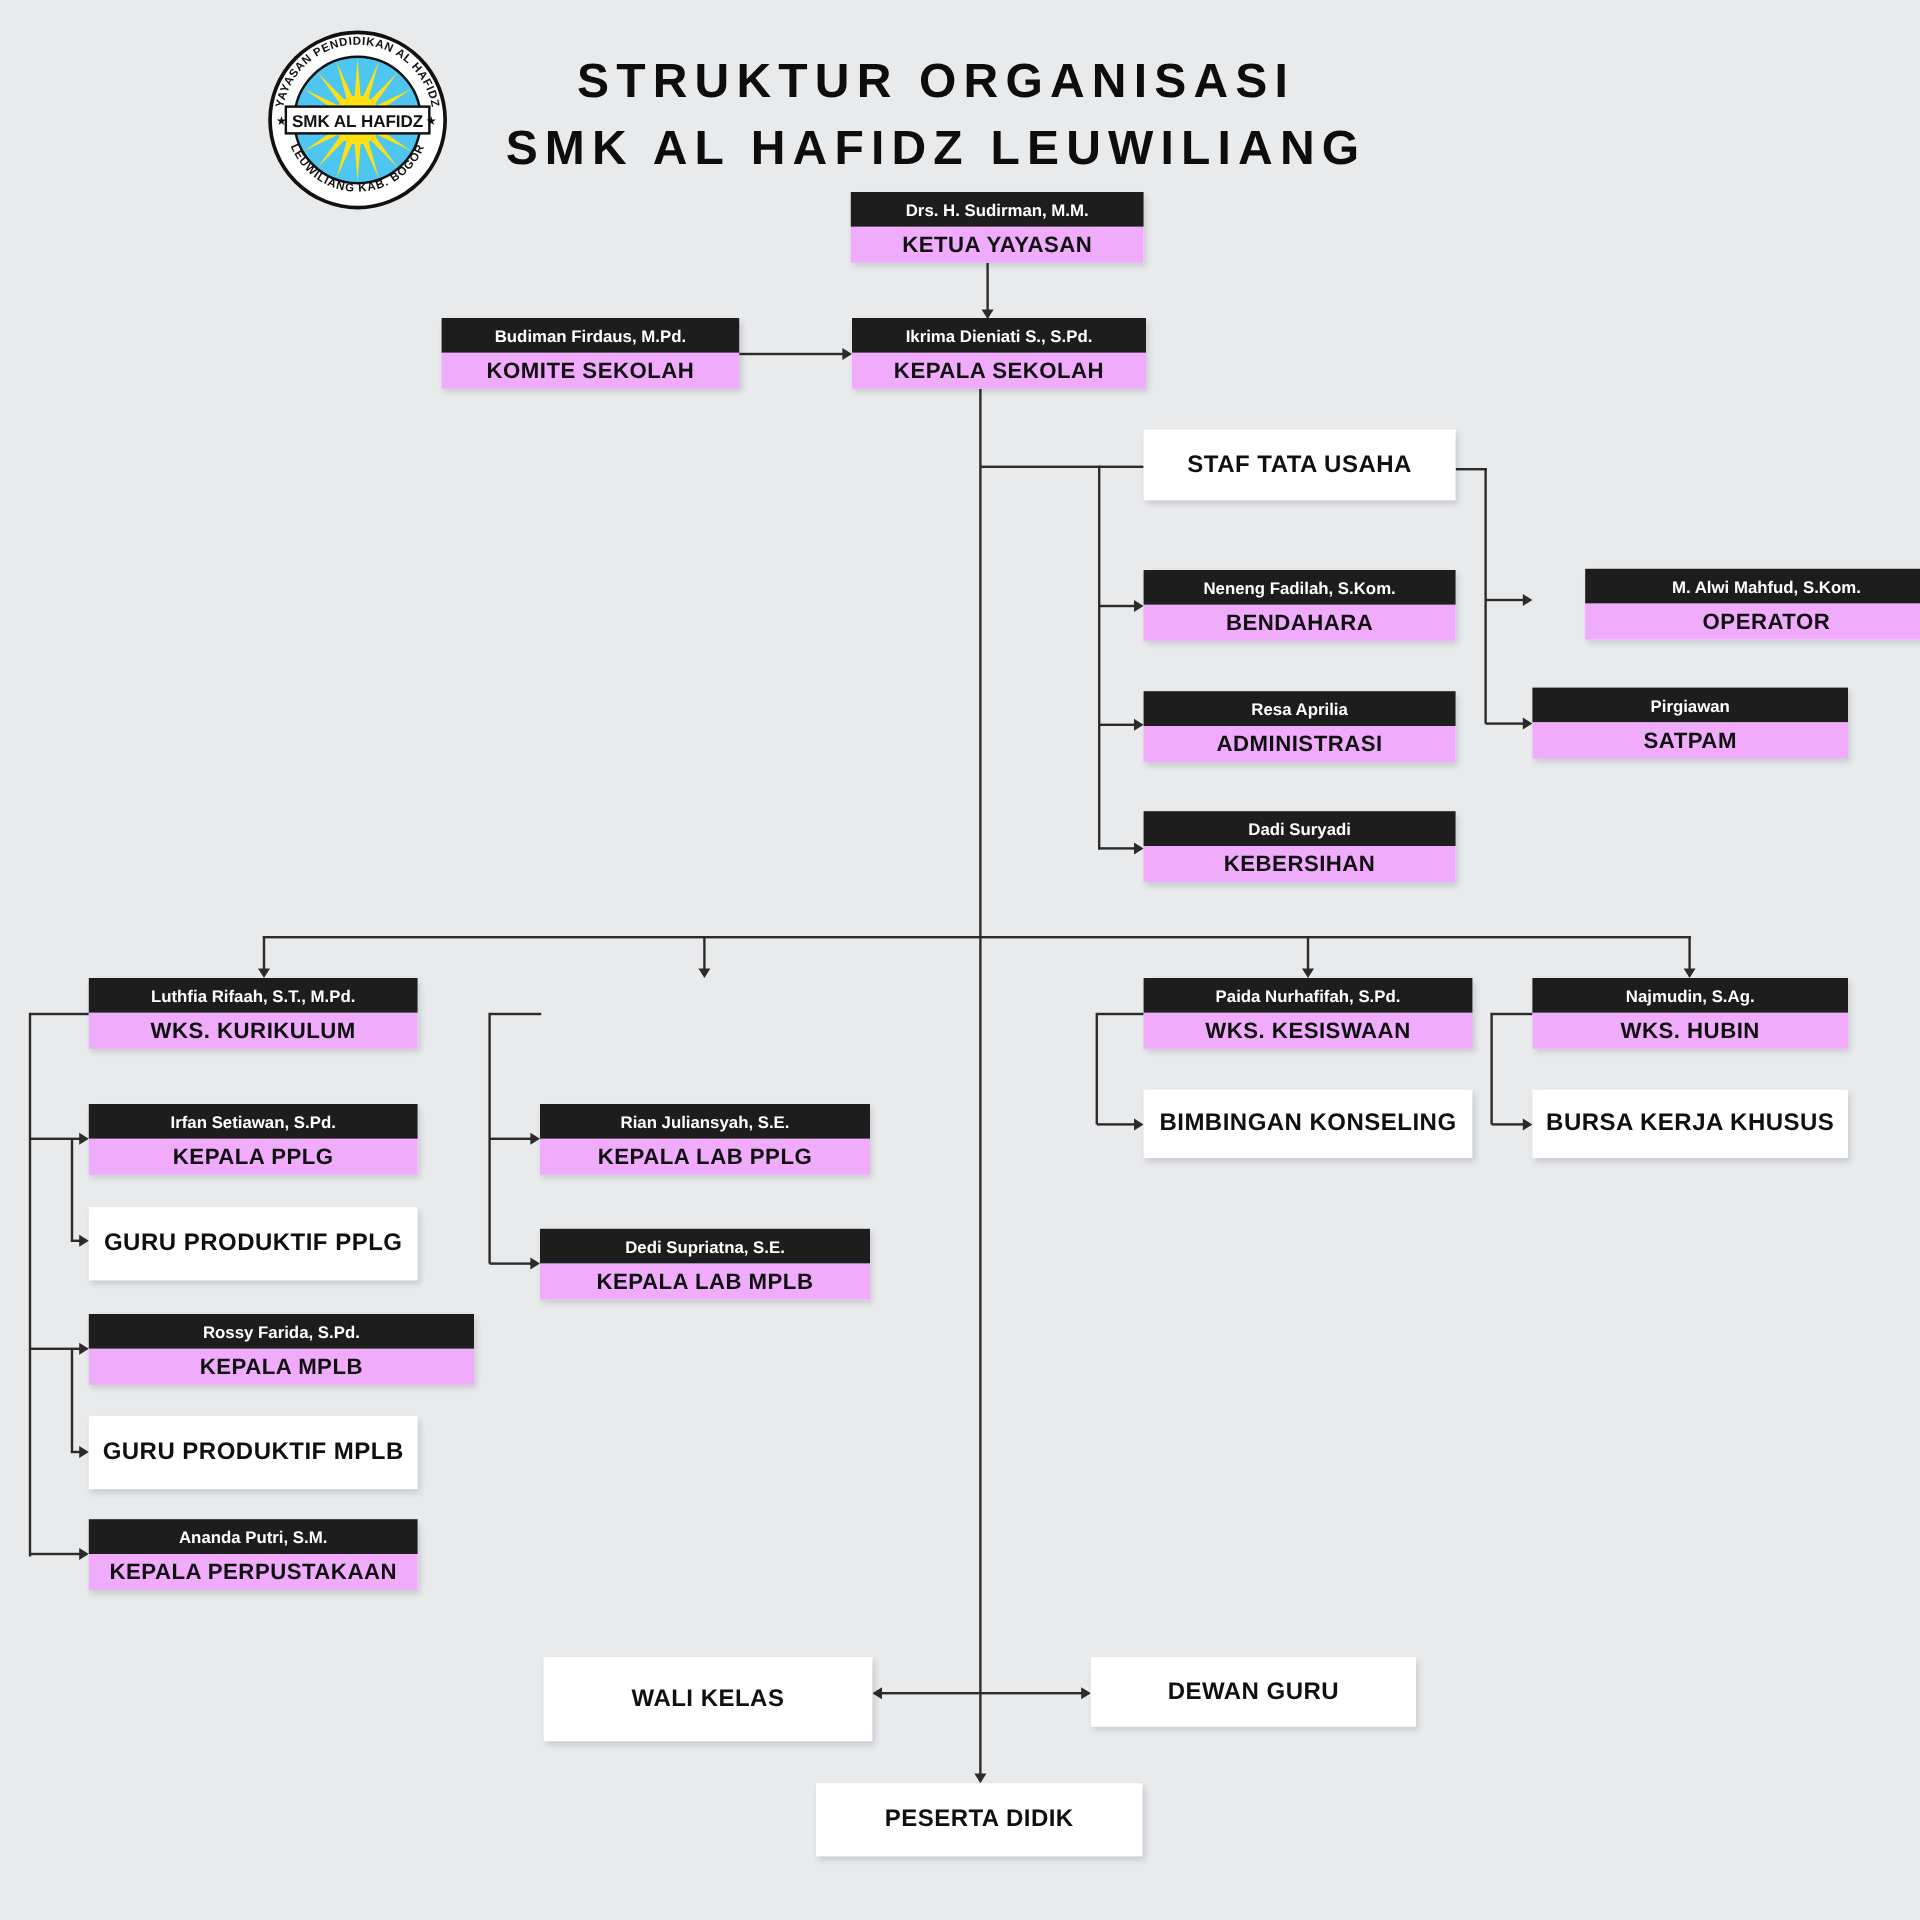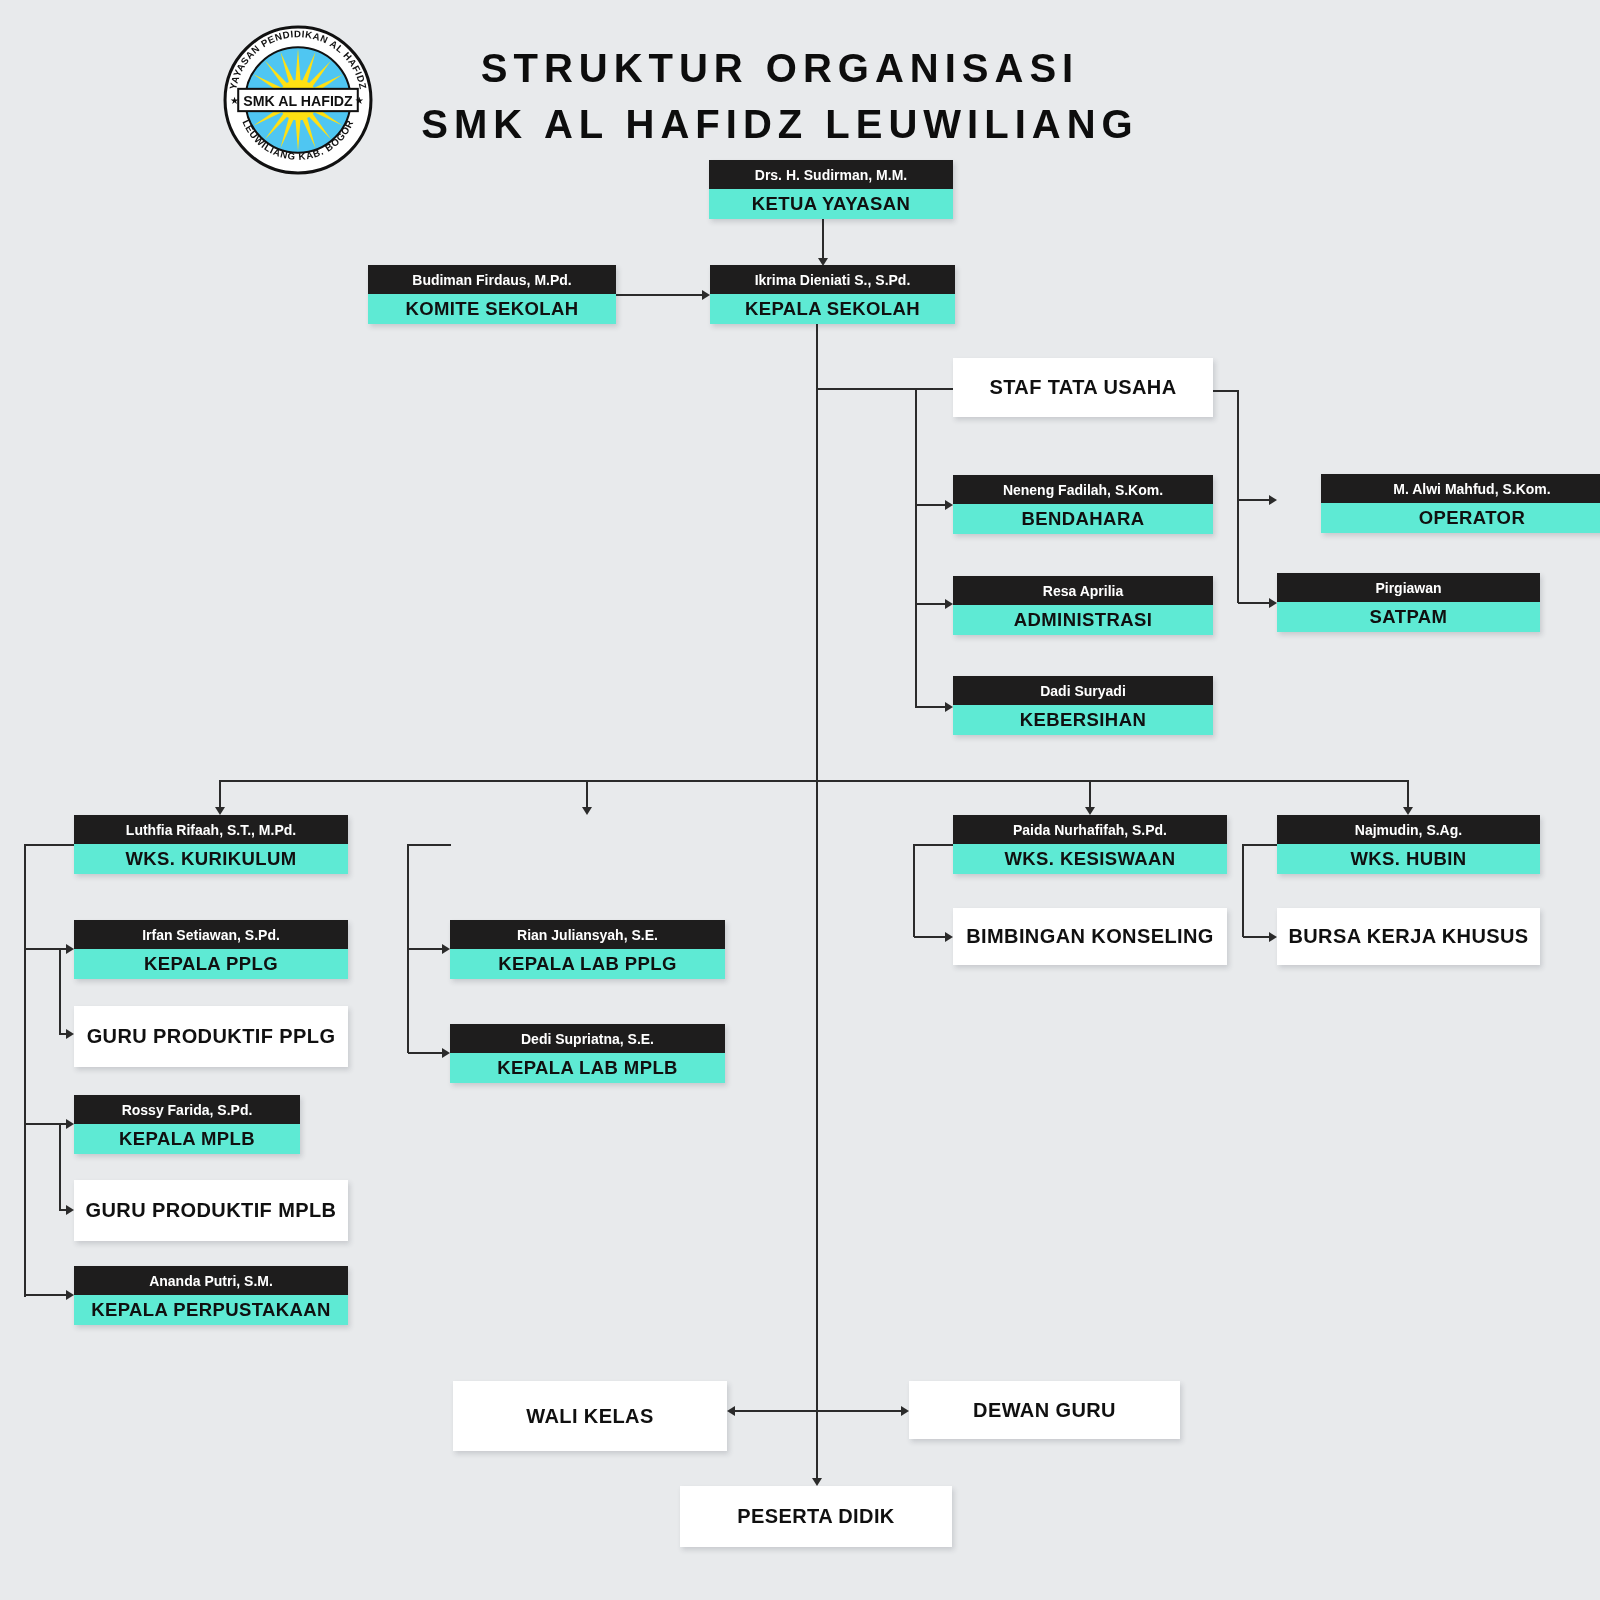--- a/index.html
+++ b/index.html
@@ -10,21 +10,21 @@
   .line{position:absolute;background:#2b2b2b;}
   .h{height:2px;} .v{width:2px;}
   .ad{position:absolute;width:0;height:0;border-left:5px solid transparent;border-right:5px solid transparent;border-top:8px solid #2b2b2b;}
   .ar{position:absolute;width:0;height:0;border-top:5px solid transparent;border-bottom:5px solid transparent;border-left:8px solid #2b2b2b;}
   .al{position:absolute;width:0;height:0;border-top:5px solid transparent;border-bottom:5px solid transparent;border-right:8px solid #2b2b2b;}
 
   
   .node{position:absolute;box-shadow:2px 3px 5px rgba(40,45,55,.16);}
   .namebar{height:29px;background:#1e1d1d;color:#fff;display:flex;align-items:center;justify-content:center;
            font-size:14px;font-weight:bold;white-space:nowrap;}
-  .rolebar{height:30px;background:#5eead4;color:#101010;display:flex;align-items:center;justify-content:center;
+  .rolebar{height:30px;background:#f0abfc;color:#101010;display:flex;align-items:center;justify-content:center;
            font-size:18.5px;font-weight:bold;letter-spacing:.4px;white-space:nowrap;}
   .unit{position:absolute;background:#ffffff;display:flex;align-items:center;justify-content:center;
         color:#101010;font-size:20px;font-weight:bold;letter-spacing:.4px;white-space:nowrap;
         box-shadow:2px 3px 5px rgba(40,45,55,.16);}
 
   
   .title{position:absolute;left:420px;top:40px;width:720px;text-align:center;color:#0d0d0d;
          font-weight:bold;font-size:40px;line-height:56px;letter-spacing:6px;}
   .logo{position:absolute;left:222px;top:24px;width:152px;height:152px;}
 </style>
@@ -208,21 +208,21 @@
     <div class="rolebar">WKS. HUBIN</div>
   </div>
 
   <div class="node" style="left:74px;top:920px;width:274px;">
     <div class="namebar">Irfan Setiawan, S.Pd.</div>
     <div class="rolebar">KEPALA PPLG</div>
   </div>
 
   <div class="unit" style="left:74px;top:1006px;width:274px;height:61px;">GURU PRODUKTIF PPLG</div>
 
-  <div class="node" style="left:74px;top:1095px;width:226px;">
+  <div class="node" style="left:74px;top:1095px;width:321px;">
     <div class="namebar">Rossy Farida, S.Pd.</div>
     <div class="rolebar">KEPALA MPLB</div>
   </div>
 
   <div class="unit" style="left:74px;top:1180px;width:274px;height:61px;">GURU PRODUKTIF MPLB</div>
 
   <div class="node" style="left:74px;top:1266px;width:274px;">
     <div class="namebar">Ananda Putri, S.M.</div>
     <div class="rolebar">KEPALA PERPUSTAKAAN</div>
   </div>

